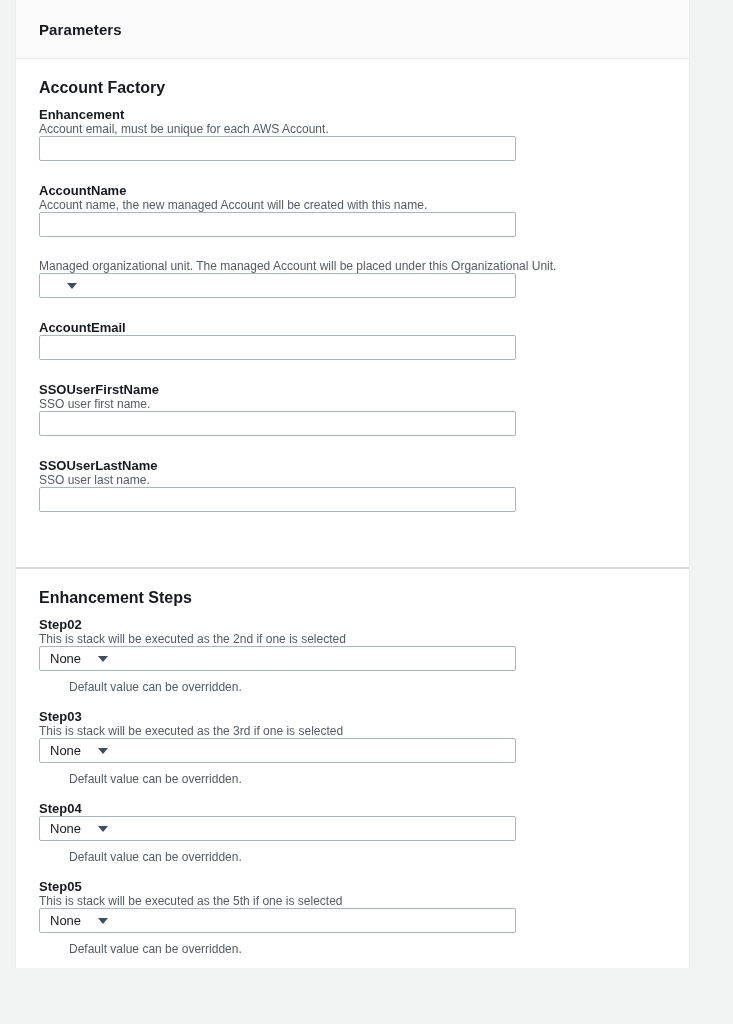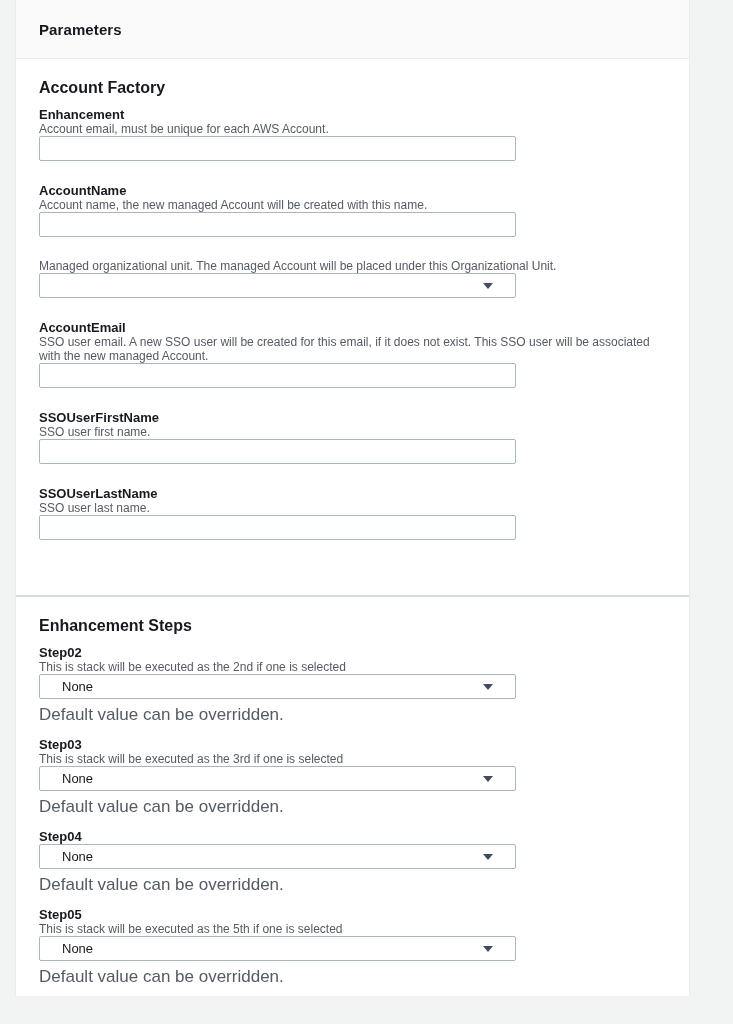--- a/index.html
+++ b/index.html
@@ -39,30 +39,30 @@
   .field-desc{font-size:12px; line-height:14px; color:var(--text-secondary); max-width:629px;}
   .control{
     width:477px; height:25px; background:#fff;
     border:1px solid var(--input-border); border-radius:2px;
   }
   input.control{
     display:block; padding:0 9px; font-size:13px;
     font-family:"Liberation Sans", sans-serif; color:var(--text-primary); outline:none;
   }
   .select{
-    display:flex; align-items:center; justify-content:space-between;
-    padding:0 22px; cursor:pointer;gap:17px;
+    display:flex; align-items:center; justify-content:flex-start;
+    padding:0 10px; cursor:pointer;gap:17px;
   }
   .select-value{font-size:13px; color:var(--text-primary); line-height:23px;}
   .caret{
     width:0; height:0; flex:none;
     border-left:5px solid transparent; border-right:5px solid transparent;
     border-top:6px solid var(--caret-color);
   }
-  .constraint{font-size:17px; line-height:14px; color:var(--text-secondary); margin-top:9px;}
+  .constraint{font-size:12px; line-height:14px; color:var(--text-secondary); margin-top:9px;margin-left:30px;}
 </style>
 </head>
 <body>
 
 <div class="panel">
 
   <div class="panel-header">
     <h2>Parameters</h2>
   </div>
 
@@ -84,21 +84,20 @@
     <div class="field">
       <div class="field-desc">Managed organizational unit. The managed Account will be placed under this Organizational Unit.</div>
       <div class="control select">
         <span class="select-value"></span>
         <span class="caret"></span>
       </div>
     </div>
 
     <div class="field">
       <div class="field-label">AccountEmail</div>
-      <div class="field-desc">SSO user email. A new SSO user will be created for this email, if it does not exist. This SSO user will be associated with the new managed Account.</div>
       <input type="text" class="control" value="" style="">
     </div>
 
     <div class="field">
       <div class="field-label">SSOUserFirstName</div>
       <div class="field-desc">SSO user first name.</div>
       <input type="text" class="control" value="" style="">
     </div>
 
     <div class="field">

